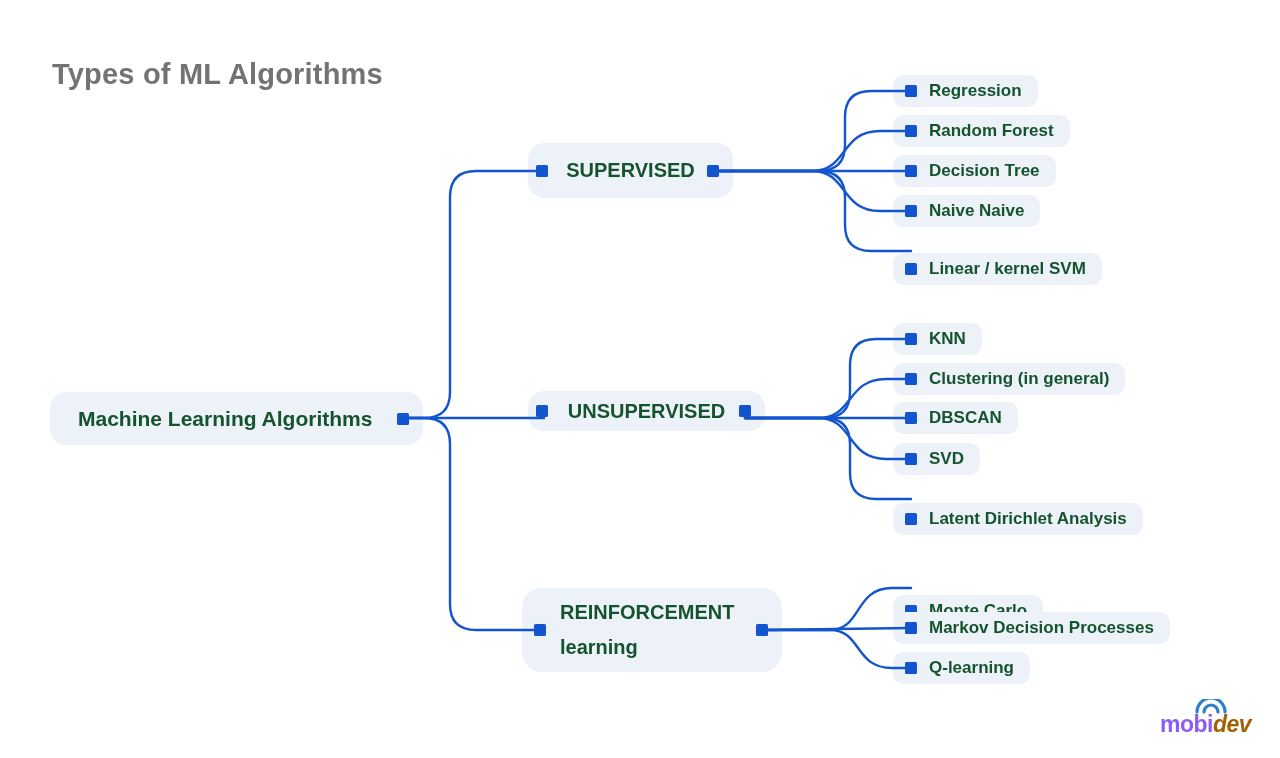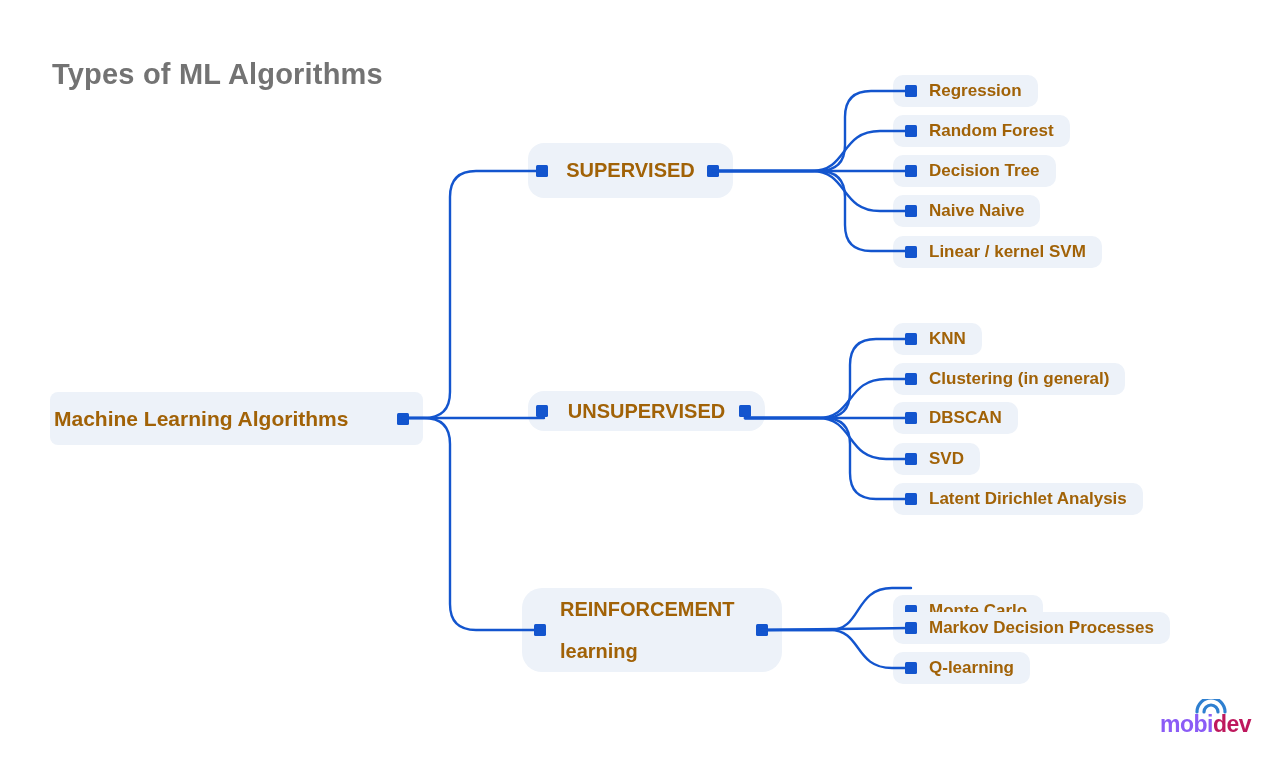--- a/index.html
+++ b/index.html
@@ -12,43 +12,43 @@
   }
   .page-title{
     position:absolute;left:52px;top:58px;
     font-size:29px;font-weight:700;color:#737373;
     letter-spacing:0.2px;
   }
   .node{
     position:absolute;
     background:#EDF2F9;
     display:flex;align-items:center;
-    color:#a16207;
+    color:#14532d;
     z-index:1;
     box-sizing:border-box;
   }
   .root{
     left:50px;top:392px;width:373px;height:53px;
-    border-radius:8px;
+    border-radius:16px;
     font-size:21px;font-weight:700;
-    padding-left:4px;
+    padding-left:28px;
   }
   .branch{
     border-radius:16px;
     font-size:20px;font-weight:700;
     justify-content:center;
   }
   .branch-supervised{left:528px;top:143px;width:205px;height:55px;}
   .branch-unsupervised{left:528px;top:391px;width:237px;height:40px;}
   .branch-reinforcement{
     left:522px;top:588px;width:260px;height:84px;
     border-radius:20px;
     justify-content:flex-start;padding-left:38px;
   }
-  .branch-reinforcement .node-label{width:180px;line-height:42px;}
+  .branch-reinforcement .node-label{width:180px;line-height:35px;}
   .leaf{
     height:32px;border-radius:10px;
     font-size:17px;font-weight:700;
     padding:0 16px 0 36px;
     white-space:nowrap;
   }
   .sq{
     position:absolute;width:12px;height:12px;
     background:#1355CE;border-radius:1.5px;
     top:50%;transform:translateY(-50%);
@@ -65,21 +65,21 @@
   .logo{
     position:absolute;left:1160px;top:699px;
     width:92px;height:42px;
   }
   .logo-arcs{position:absolute;left:32px;top:0;}
   .logo-text{
     position:absolute;left:0;top:12px;
     font-size:23px;font-weight:700;letter-spacing:-0.5px;
   }
   .logo-part1{color:#8b5cf6;}
-  .logo-part2{color:#be185d;}
+  .logo-part2{color:#a16207;font-style:italic;}
 </style>
 </head>
 <body>
 
 <div id="canvas">
 
   <div class="page-title">Types of ML Algorithms</div>
 
   <svg id="connectors" width="1280" height="758" viewBox="0 0 1280 758">
     <g fill="none" stroke="#1355CE" stroke-width="2.4" stroke-linecap="round">
@@ -138,42 +138,42 @@
     <span>Random Forest</span>
   </div>
   <div class="node leaf" style="left:893px;top:155px;">
     <span class="sq"></span>
     <span>Decision Tree</span>
   </div>
   <div class="node leaf" style="left:893px;top:195px;">
     <span class="sq"></span>
     <span>Naive Naive</span>
   </div>
-  <div class="node leaf" style="left:893px;top:236px;">
+  <div class="node leaf" style="left:893px;top:253px;">
     <span class="sq"></span>
     <span>Linear / kernel SVM</span>
   </div>
 
   <div class="node leaf" style="left:893px;top:323px;">
     <span class="sq"></span>
     <span>KNN</span>
   </div>
   <div class="node leaf" style="left:893px;top:363px;">
     <span class="sq"></span>
     <span>Clustering (in general)</span>
   </div>
   <div class="node leaf" style="left:893px;top:402px;text-align:center;">
     <span class="sq"></span>
     <span>DBSCAN</span>
   </div>
   <div class="node leaf" style="left:893px;top:443px;">
     <span class="sq"></span>
     <span>SVD</span>
   </div>
-  <div class="node leaf" style="left:893px;top:483px;">
+  <div class="node leaf" style="left:893px;top:503px;">
     <span class="sq"></span>
     <span>Latent Dirichlet Analysis</span>
   </div>
 
   <div class="node leaf" style="left:893px;top:572px;margin-top:23px;">
     <span class="sq"></span>
     <span>Monte Carlo</span>
   </div>
   <div class="node leaf" style="left:893px;top:612px;">
     <span class="sq"></span>

